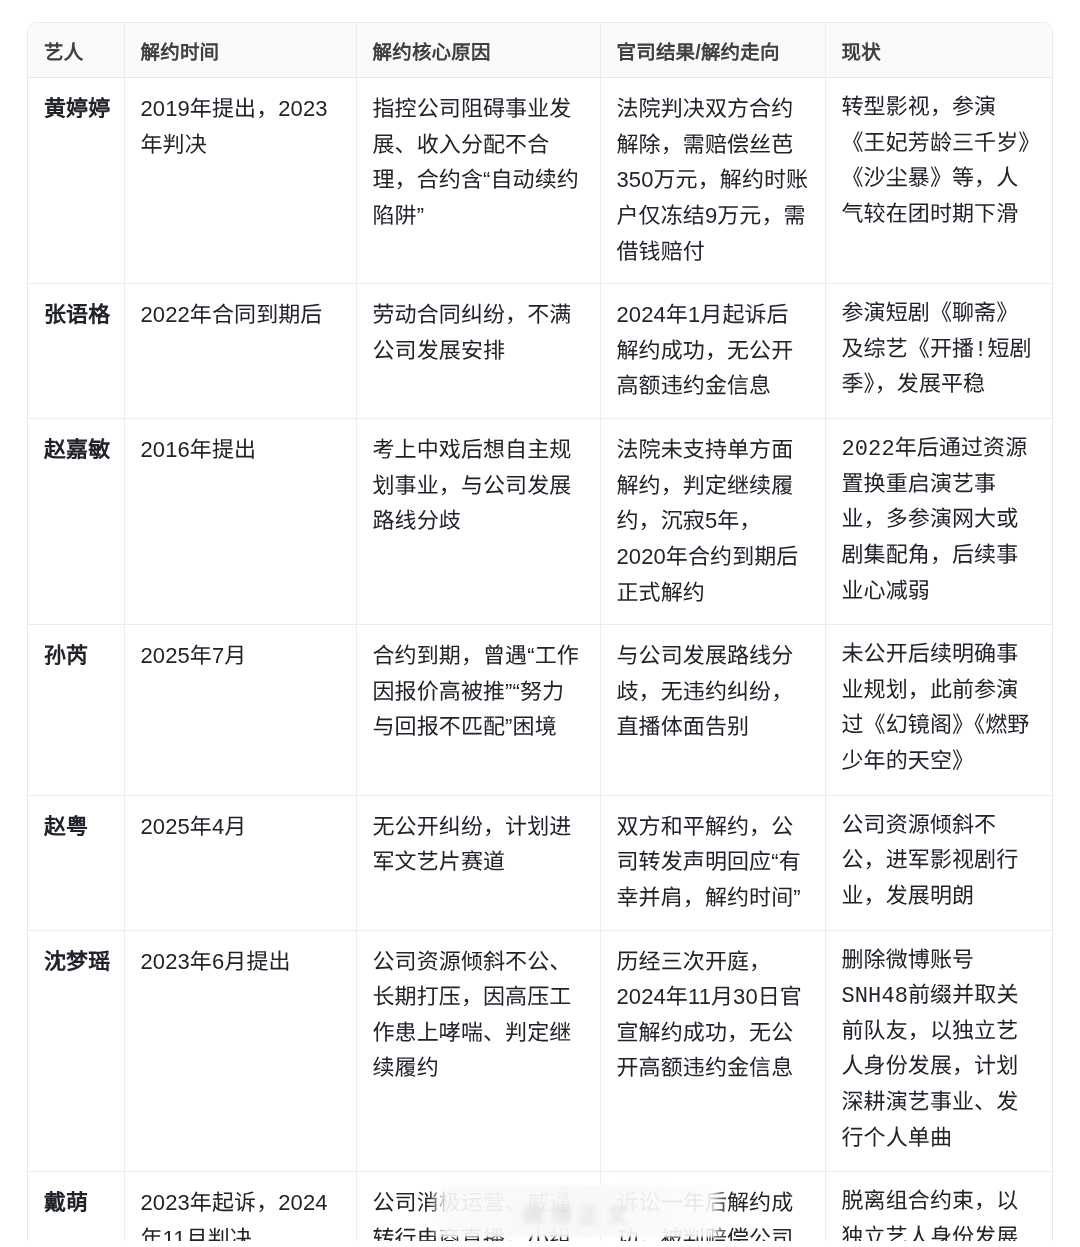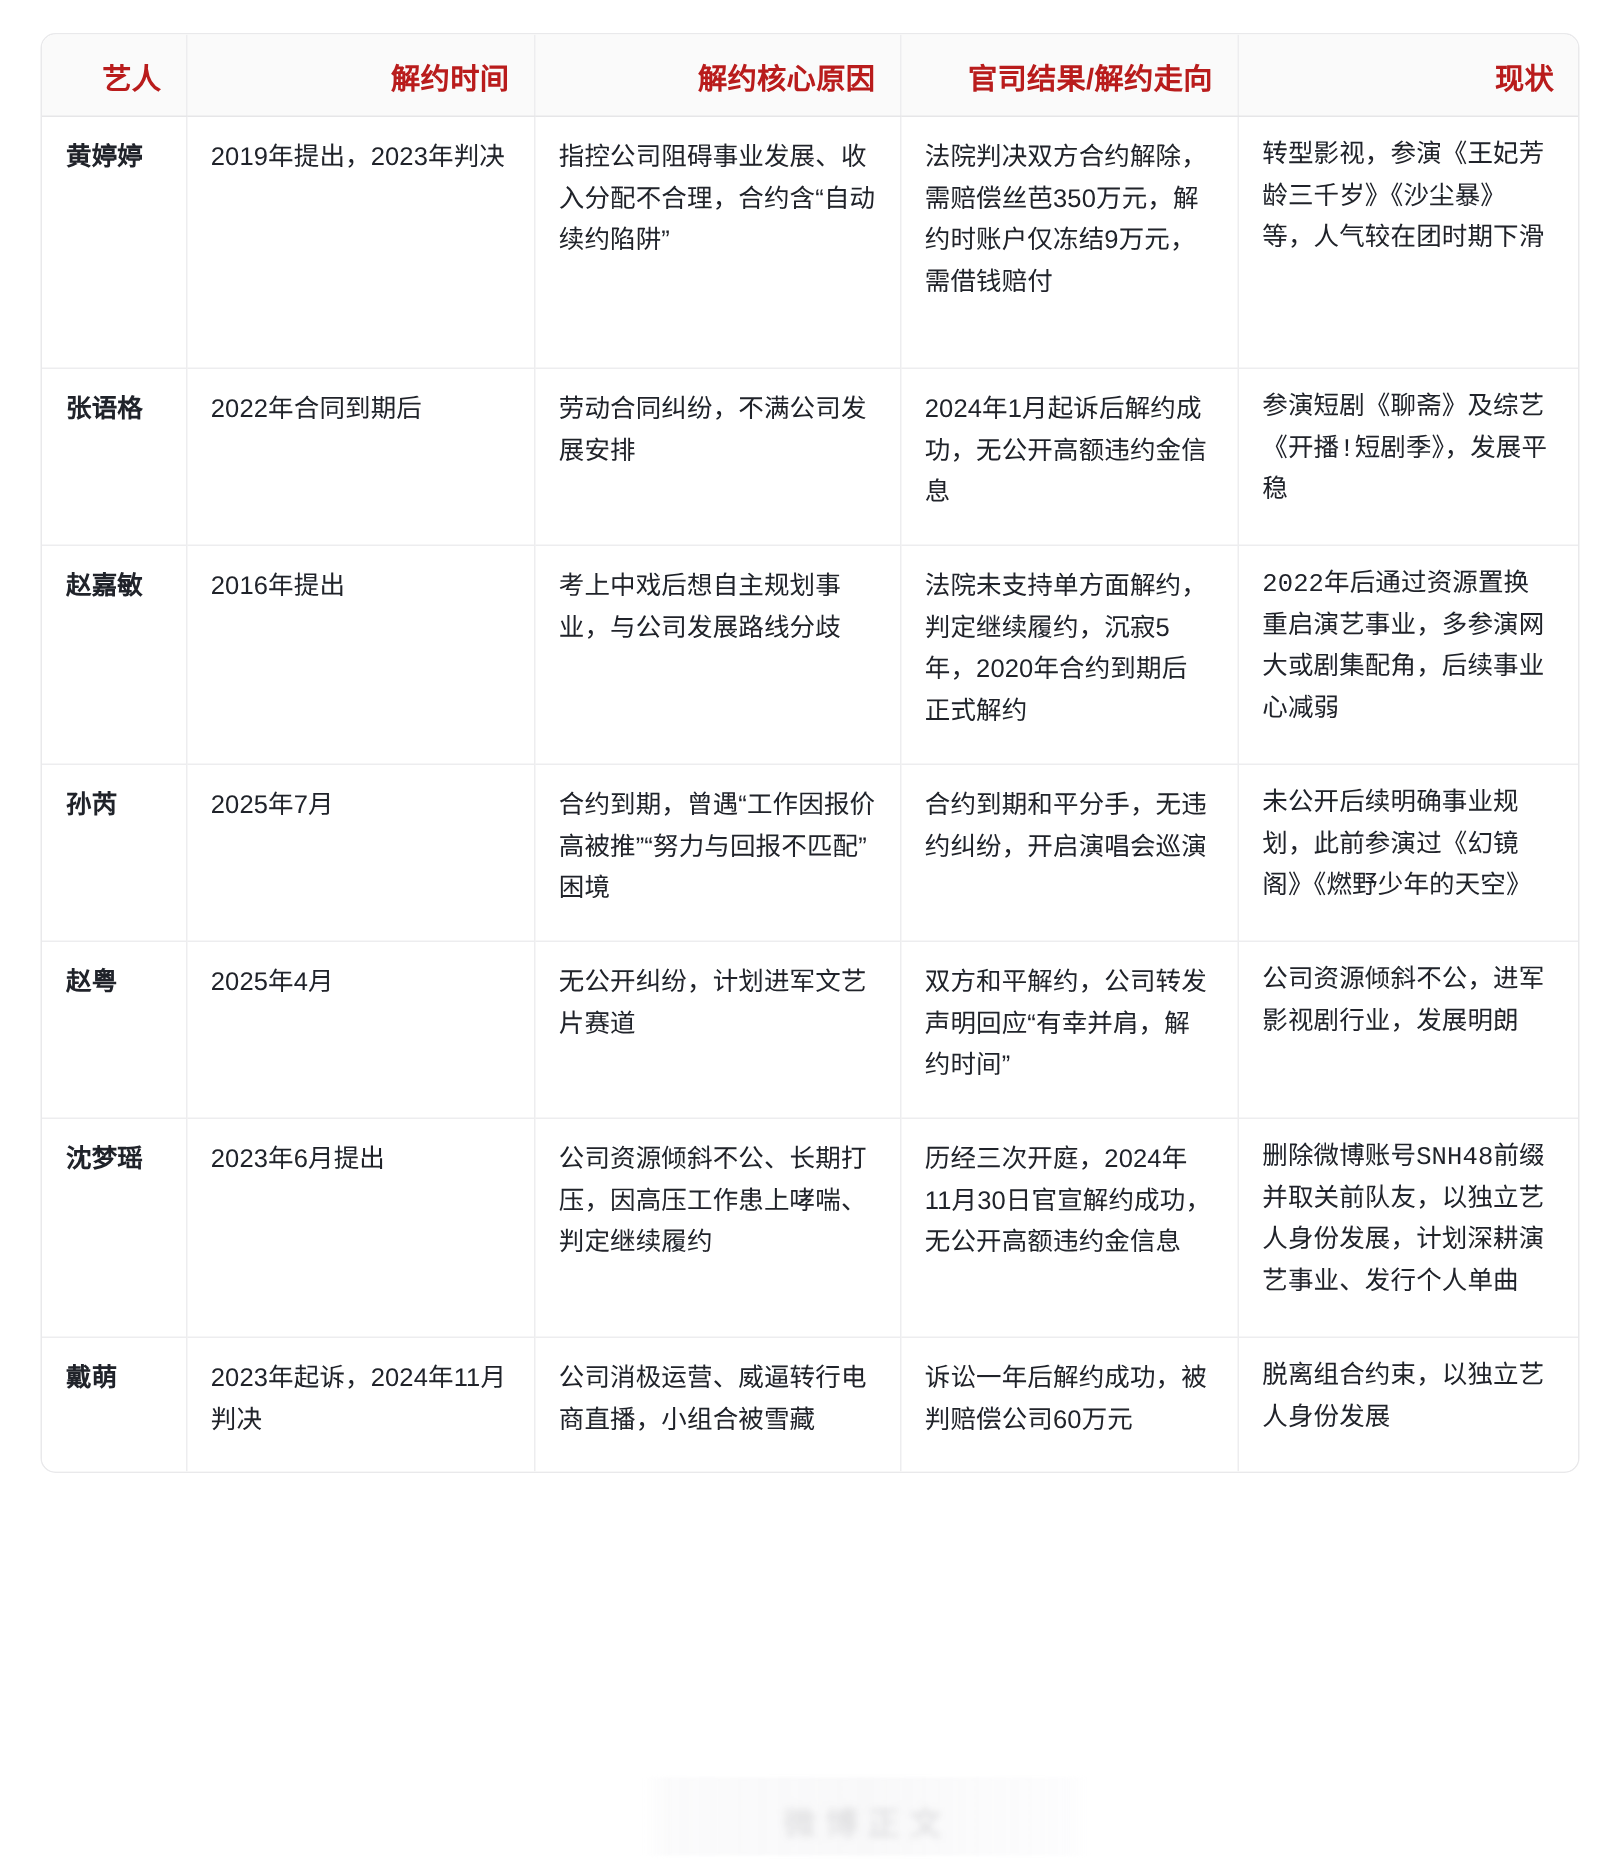--- a/index.html
+++ b/index.html
@@ -44,33 +44,33 @@
   table.data-table col.c0 { width: 96px; }
   table.data-table col.c1 { width: 232px; }
   table.data-table col.c2 { width: 244px; }
   table.data-table col.c3 { width: 225px; }
   table.data-table col.c4 { width: 227px; }
 
   thead th {
     background: #fafafa;
     font-weight: bold;
     font-size: 19.5px;
-    color: #b91c1c;
-    text-align: right;
+    color: #404040;
+    text-align: left;
     padding: 13px 16px 12px 16px;
     border-right: 1px solid #ededef;
     border-bottom: 1px solid #e6e6e8;
     vertical-align: middle;
     letter-spacing: 0.2px;
     white-space: nowrap;
   }
   thead th:last-child { border-right: none; }
 
   tbody td {
-    font-size: 17px;
+    font-size: 22px;
     line-height: 1.62;
     color: #20232a;
     text-align: left;
     padding: 13px 16px 14px 16px;
     border-right: 1px solid #ededef;
     border-bottom: 1px solid #ededef;
     vertical-align: top;
     letter-spacing: 0.1px;
     word-break: break-word;
   }
@@ -168,21 +168,21 @@
           <td class="name-cell">赵嘉敏</td>
           <td>2016年提出</td>
           <td>考上中戏后想自主规划事业，与公司发展路线分歧</td>
           <td>法院未支持单方面解约，判定继续履约，沉寂5年，2020年合约到期后正式解约</td>
           <td>2022年后通过资源置换重启演艺事业，多参演网大或剧集配角，后续事业心减弱</td>
         </tr>
         <tr class="row-3">
           <td class="name-cell">孙芮</td>
           <td>2025年7月</td>
           <td>合约到期，曾遇“工作因报价高被推”“努力与回报不匹配”困境</td>
-          <td>合约到期和平分手，无违约纠纷，开启演唱会巡演</td>
+          <td>与公司发展路线分歧，无违约纠纷，直播体面告别</td>
           <td>未公开后续明确事业规划，此前参演过《幻镜阁》《燃野少年的天空》</td>
         </tr>
         <tr class="row-4">
           <td class="name-cell">赵粤</td>
           <td>2025年4月</td>
           <td>无公开纠纷，计划进军文艺片赛道</td>
           <td>双方和平解约，公司转发声明回应“有幸并肩，解约时间”</td>
           <td>公司资源倾斜不公，进军影视剧行业，发展明朗</td>
         </tr>
         <tr class="row-5">

